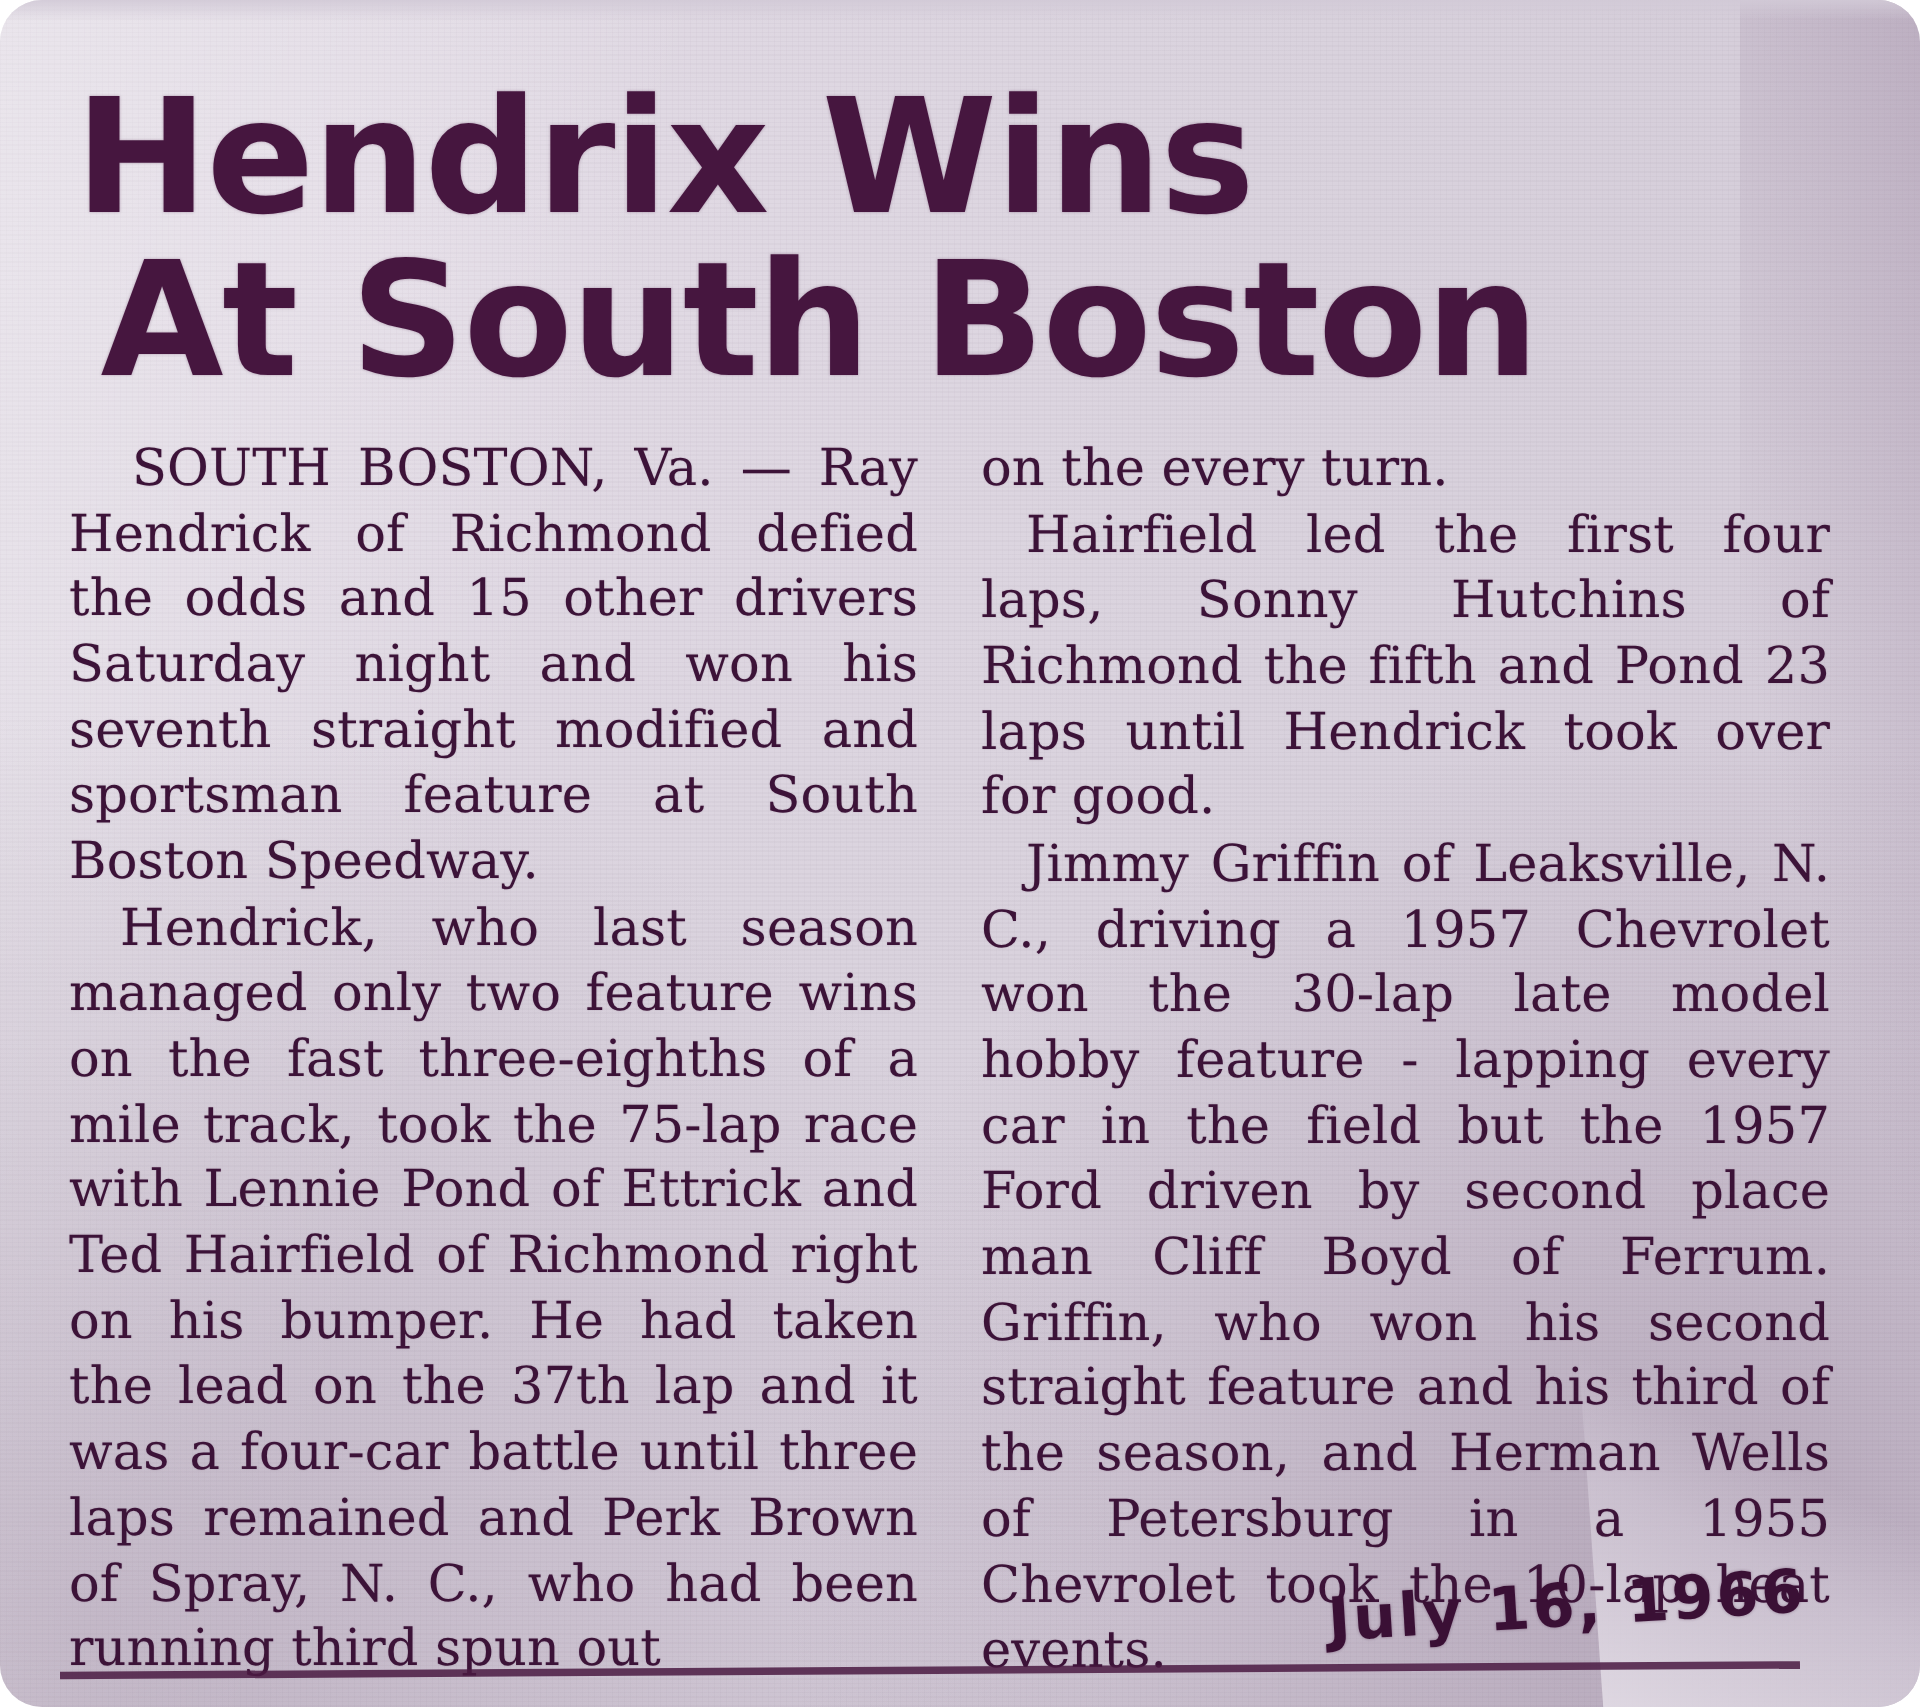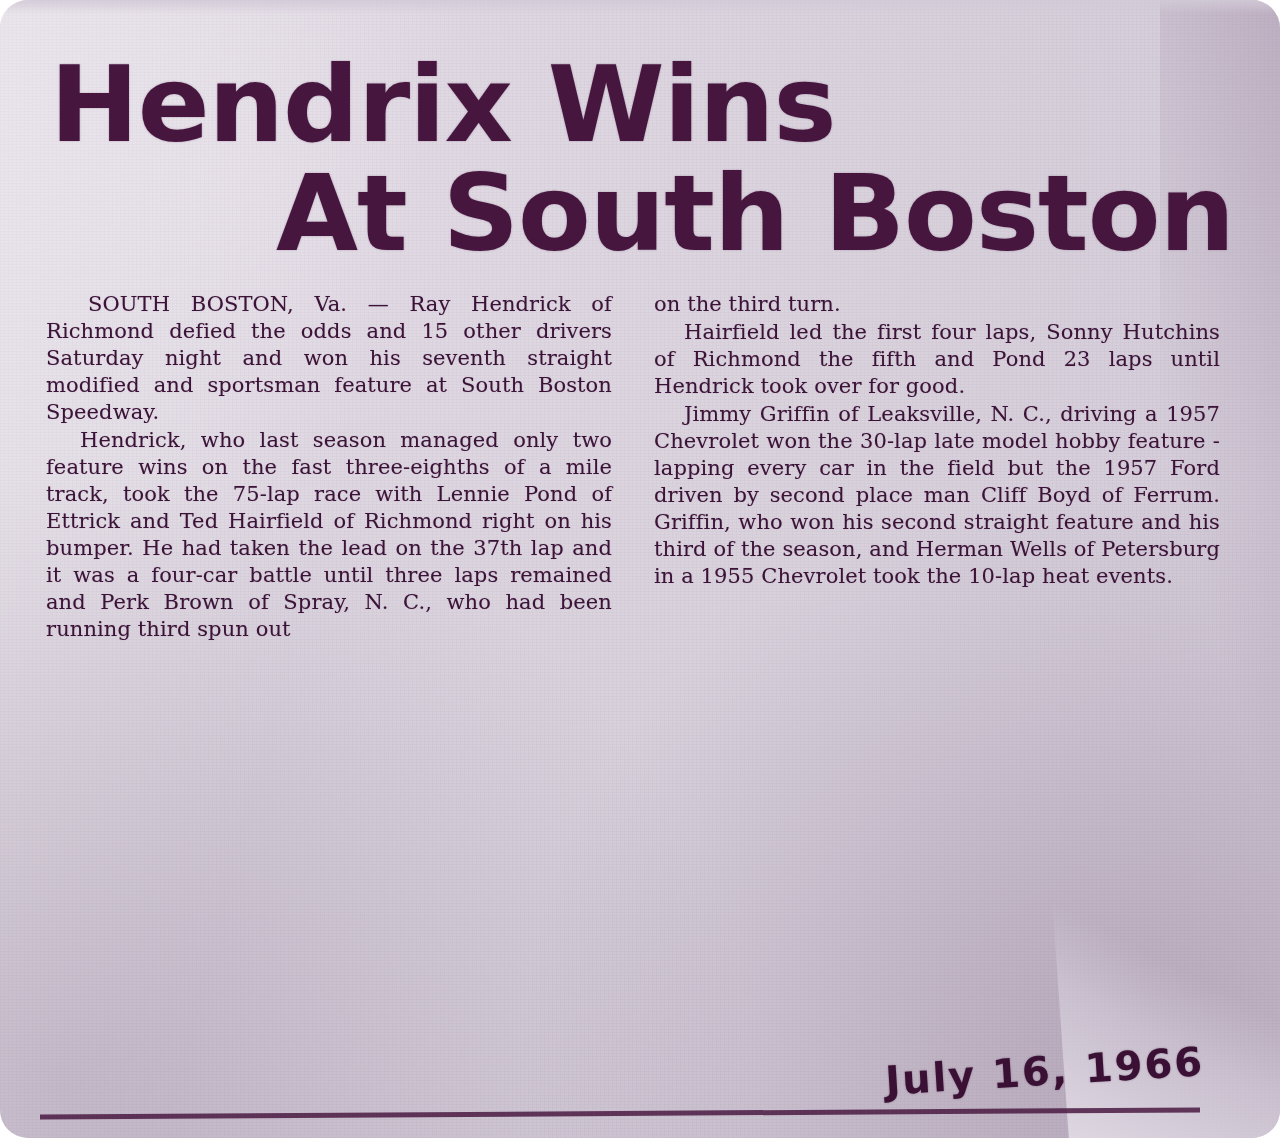--- a/index.html
+++ b/index.html
@@ -77,37 +77,36 @@
   }
   .headline .line1 {
     display: block;
     font-size: 106px;
     margin-left: 4px;
   }
   .headline .line2 {
     display: block;
     font-size: 106px;
     margin-top: 8px;
-    margin-left: 4px;
-    text-align: right;
+    margin-left: 21px;
   }
 
   
   .columns {
     display: flex;
     gap: 42px;
     margin-top: 26px;
   }
   .col {
     width: 566px;
   }
   .col p {
     margin: 0;
     font-family: "DejaVu Serif", serif;
-    font-size: 21px;
+    font-size: 34px;
     line-height: 1.285;
     color: #3c1338;
     text-align: justify;
     text-indent: 34px;
     letter-spacing: .1px;
     text-shadow: 0 0 1px rgba(60,19,56,.25);
   }
   .col p + p {
     margin-top: 1px;
   }
@@ -172,21 +171,21 @@
     </h1>
 
     <div class="columns">
 
       <div class="col left">
         <p class="first">SOUTH BOSTON, Va. — Ray Hendrick of Richmond defied the odds and 15 other drivers Saturday night and won his seventh straight modified and sportsman feature at South Boston Speedway.</p>
         <p>Hendrick, who last season managed only two feature wins on the fast three-eighths of a mile track, took the 75-lap race with Lennie Pond of Ettrick and Ted Hairfield of Richmond right on his bumper. He had taken the lead on the 37th lap and it was a four-car battle until three laps remained and Perk Brown of Spray, N. C., who had been running third spun out</p>
       </div>
 
       <div class="col right">
-        <p style="text-indent:0">on the third turn.</p>
+        <p style="text-indent:0">on the every turn.</p>
         <p>Hairfield led the first four laps, Sonny Hutchins of Richmond the fifth and Pond 23 laps until Hendrick took over for good.</p>
         <p>Jimmy Griffin of Leaksville, N. C., driving a 1957 Chevrolet won the 30-lap late model hobby feature - lapping every car in the field but the 1957 Ford driven by second place man Cliff Boyd of Ferrum.  Griffin, who won his second straight feature and his third of the season, and Herman Wells of Petersburg in a 1955 Chevrolet took the 10-lap heat events.</p>
       </div>
 
     </div>
   </div>
 
   <div class="handdate">July 16, 1966</div>
   <div class="bottom-rule"></div>
 

